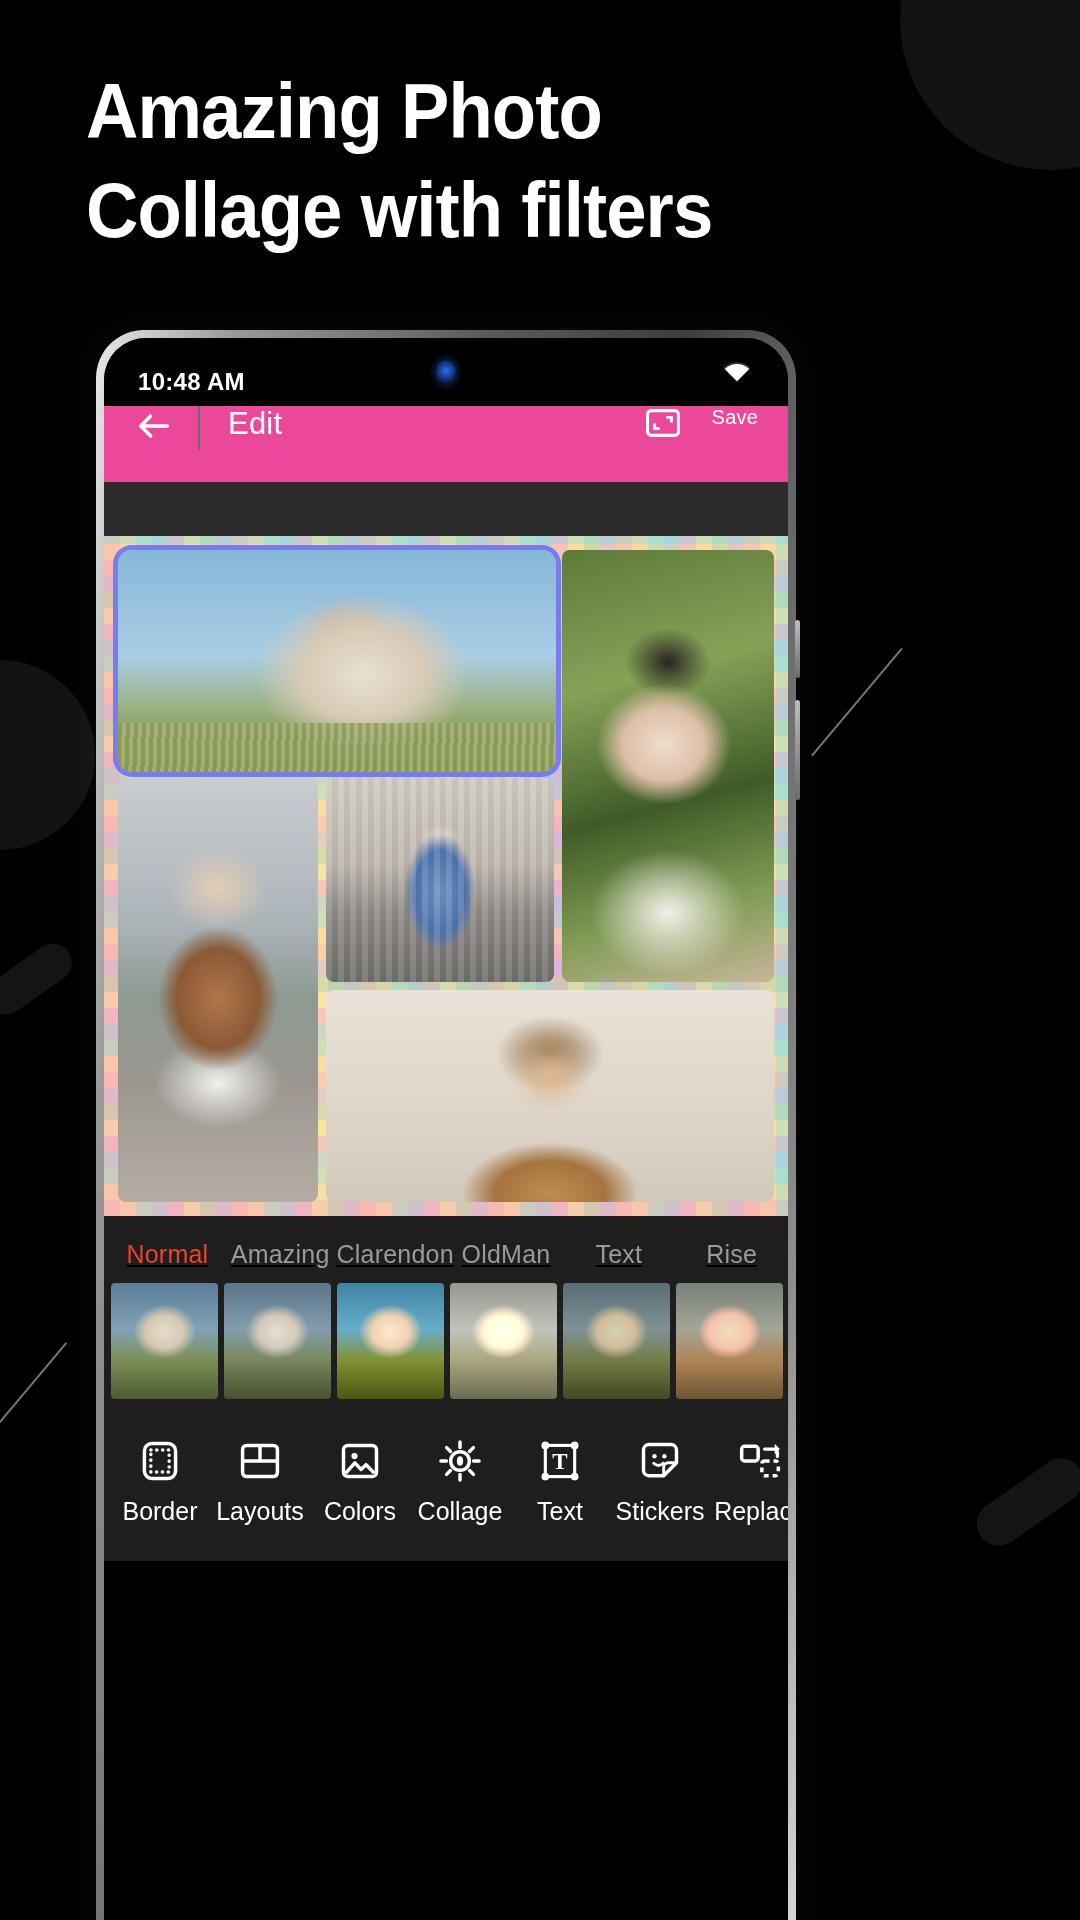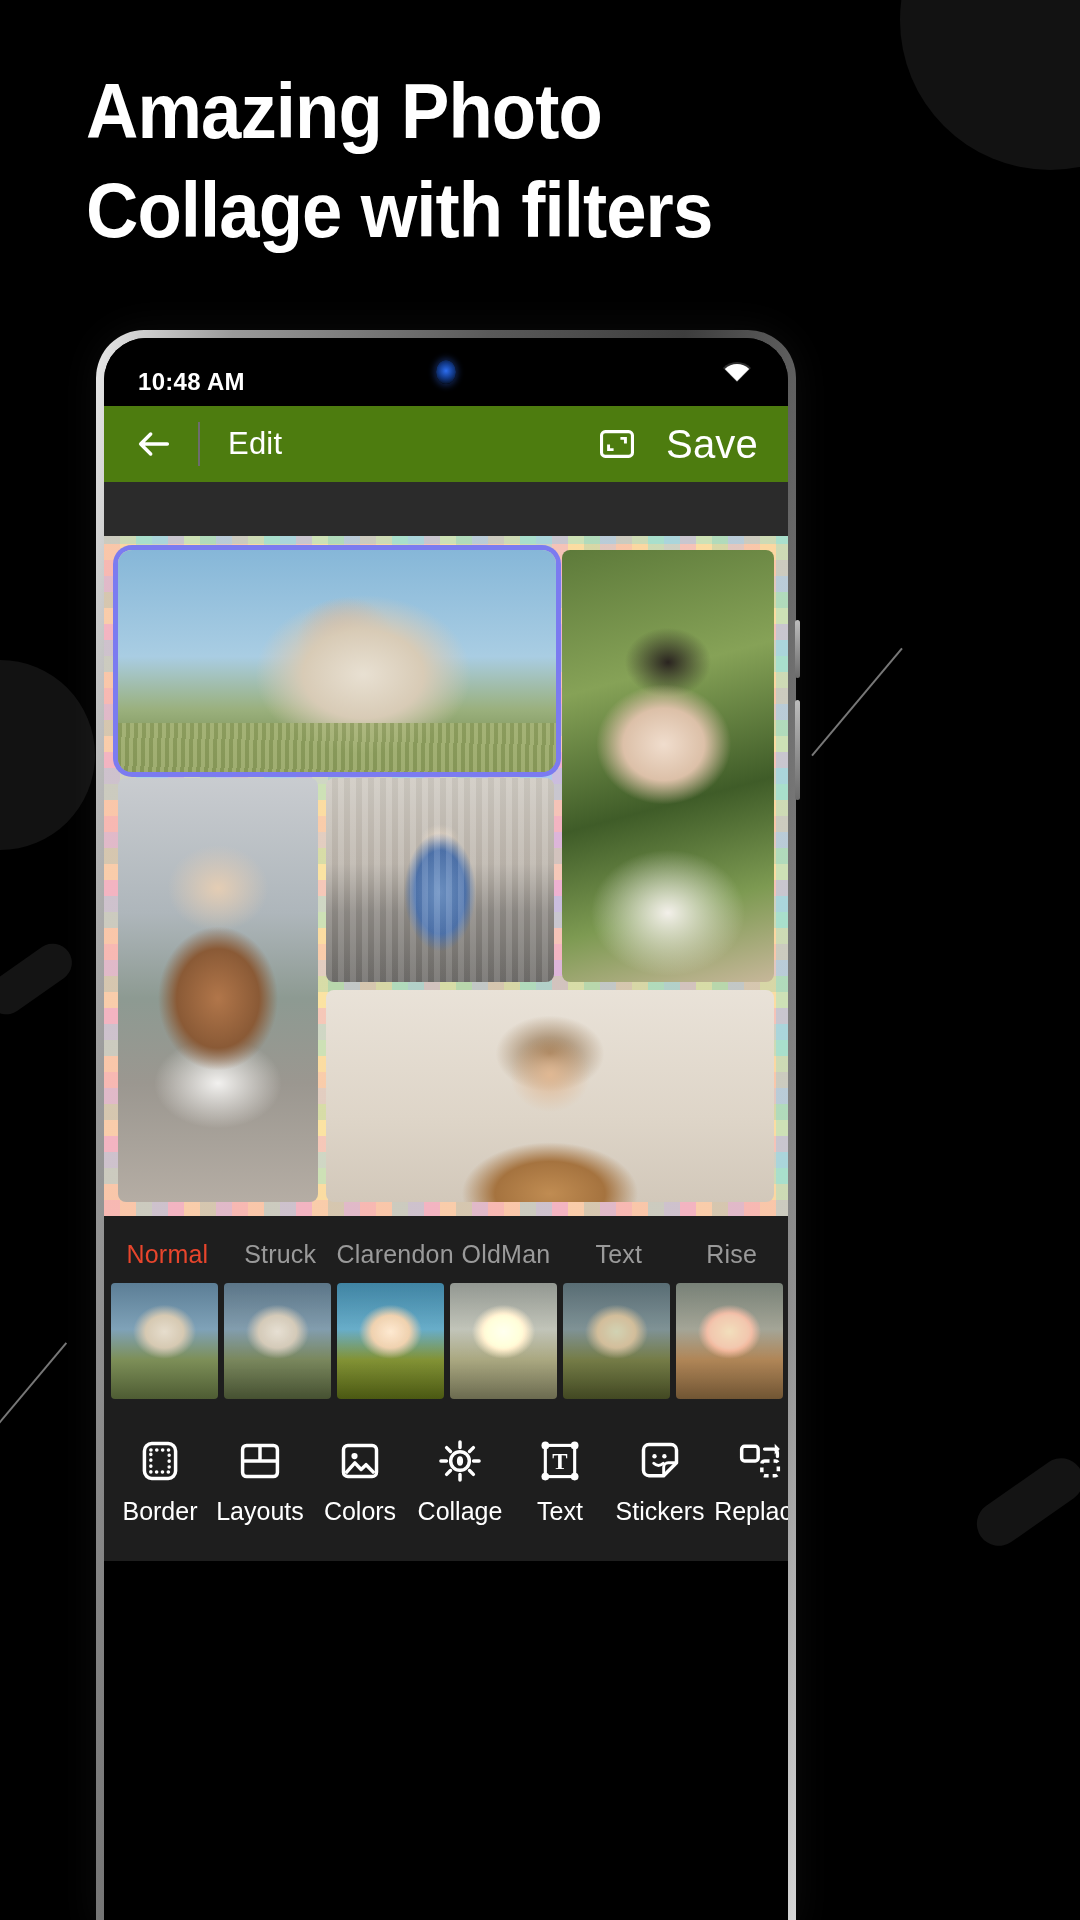--- a/index.html
+++ b/index.html
@@ -59,29 +59,29 @@
   .punch {
     position:absolute; left:50%; top:50%; transform:translate(-50%,-50%);
     width:20px; height:24px; border-radius:50%;
     background:radial-gradient(circle at 50% 45%, #2c6df0 0%, #123a8a 45%, #050d1e 85%);
     box-shadow:0 0 6px 2px rgba(20,40,90,.9);
   }
   .wifi { width:34px; height:26px; }
 
   
   .appbar {
-    height:76px; background:#4d7c0f; display:flex; align-items:center;
+    height:76px; background:#ec4899; display:flex; align-items:flex-start;
     padding:0 30px; color:#fff; gap:0;
   }
   .back-arrow { width:40px; height:40px; }
   .divider-v { width:2px; height:44px; background:#6d6d6d; margin:0 28px 0 24px; }
   .appbar-title { font-size:31px; letter-spacing:.2px; }
   .appbar-spacer { flex:1; }
   .ratio-icon { width:38px; height:34px; }
-  .save-btn { font-size:40px; margin-left:30px; letter-spacing:.2px; }
+  .save-btn { font-size:20px; margin-left:30px; letter-spacing:.2px; }
   .appbar-pad { height:54px; background:#2b2b2b; }
 
   
   .canvas-wrap { background:#2b2b2b; padding:0; }
   .collage {
     position:relative; width:684px; height:680px; overflow:hidden;
     background:#fff;
   }
   .collage::before {
     content:""; position:absolute; inset:0;
@@ -136,21 +136,21 @@
 
   
   #cell5{ left:222px; top:454px; width:448px; height:212px; }
   #ph5{ background:
       radial-gradient(ellipse 56px 52px at 50% 40%, #e0b893 0%, rgba(224,184,147,0) 72%),
       radial-gradient(ellipse 80px 56px at 50% 30%, #8d6a43 0%, rgba(141,106,67,0) 68%),
       radial-gradient(ellipse 110px 64px at 50% 96%, #c08c52 0%, #a5733f 50%, rgba(165,115,63,0) 80%),
       linear-gradient(180deg,#e9e2d8 0%,#ded5c8 60%,#d2c8ba 100%); }
 
   
-  .filters { background:#1e1e1e; padding:24px 0 12px 7px; }
+  .filters { background:#1e1e1e; padding:24px 0 12px 7px;text-decoration:underline; }
   .filter-names { display:flex; gap:0; }
   .filter-names span {
     width:113px; text-align:center; font-size:25px; color:#9a9a9a; letter-spacing:.2px;
   }
   .filter-names span.active { color:#e8452c; }
   .filter-thumbs { display:flex; gap:0; margin-top:14px; }
   .thumb { width:107px; height:116px; margin-right:6px; border-radius:4px; overflow:hidden;
            position:relative; flex:none; }
   .thumb .img { position:absolute; inset:0; background:
       radial-gradient(ellipse 42px 36px at 50% 42%, #e6ddcd 0%, #d6c9b2 45%, rgba(214,201,178,0) 75%),
@@ -231,21 +231,21 @@
         </div>
         <div class="cell" id="cell5">
           <div class="ph" id="ph5"></div>
         </div>
       </div>
     </div>
 
     <div class="filters">
       <div class="filter-names">
         <span class="active">Normal</span>
-        <span>Struck</span>
+        <span>Amazing</span>
         <span>Clarendon</span>
         <span>OldMan</span>
         <span>Text</span>
         <span>Rise</span>
       </div>
       <div class="filter-thumbs">
         <div class="thumb t-normal">
             <div class="img"></div>
           </div>
         <div class="thumb t-struck">

